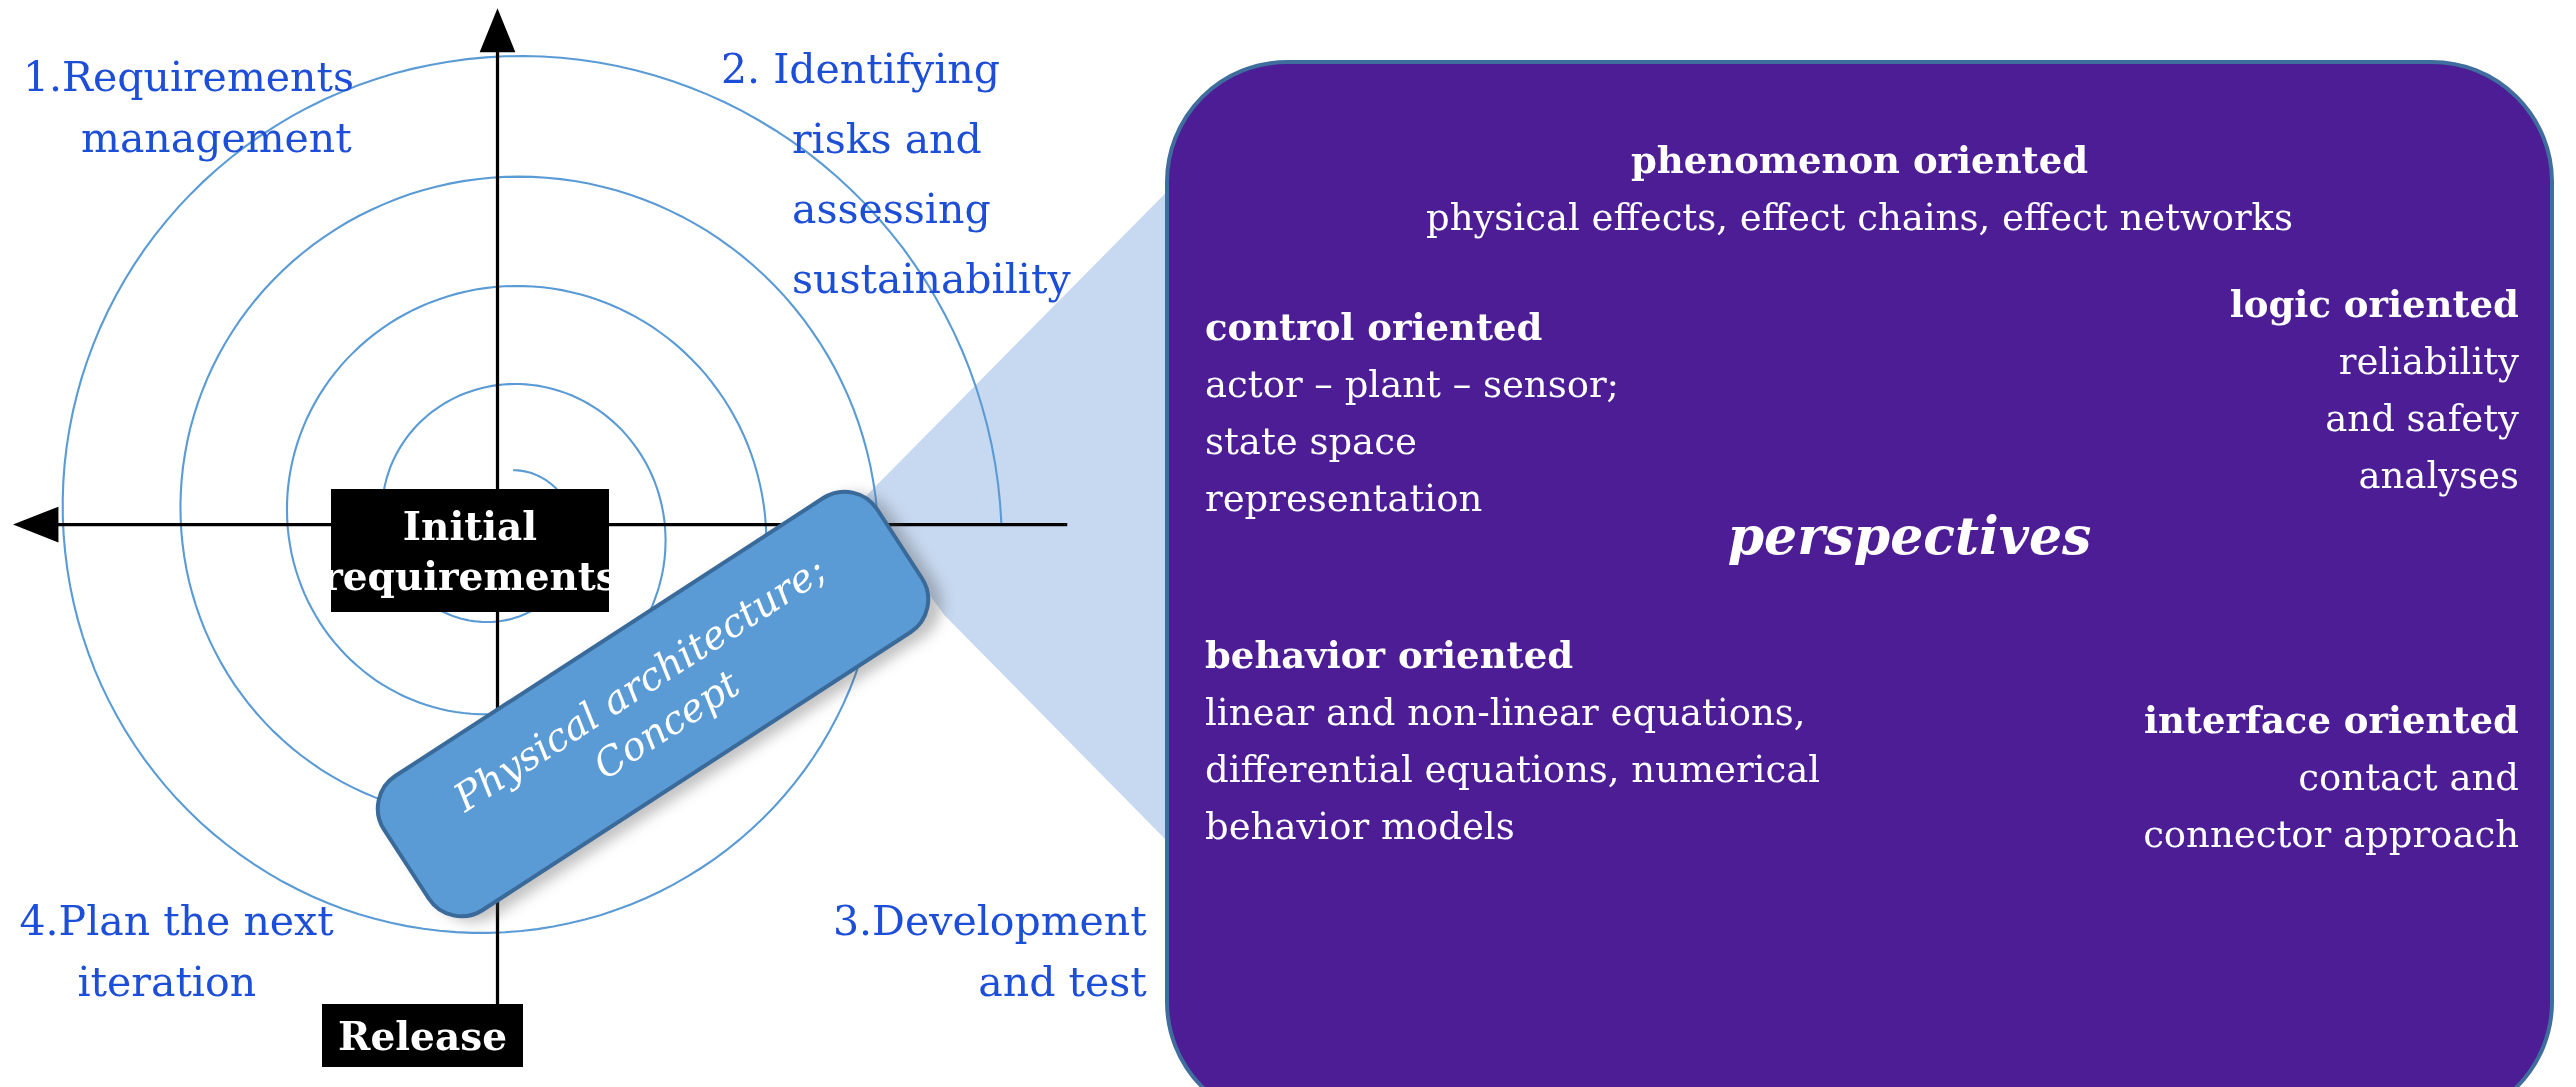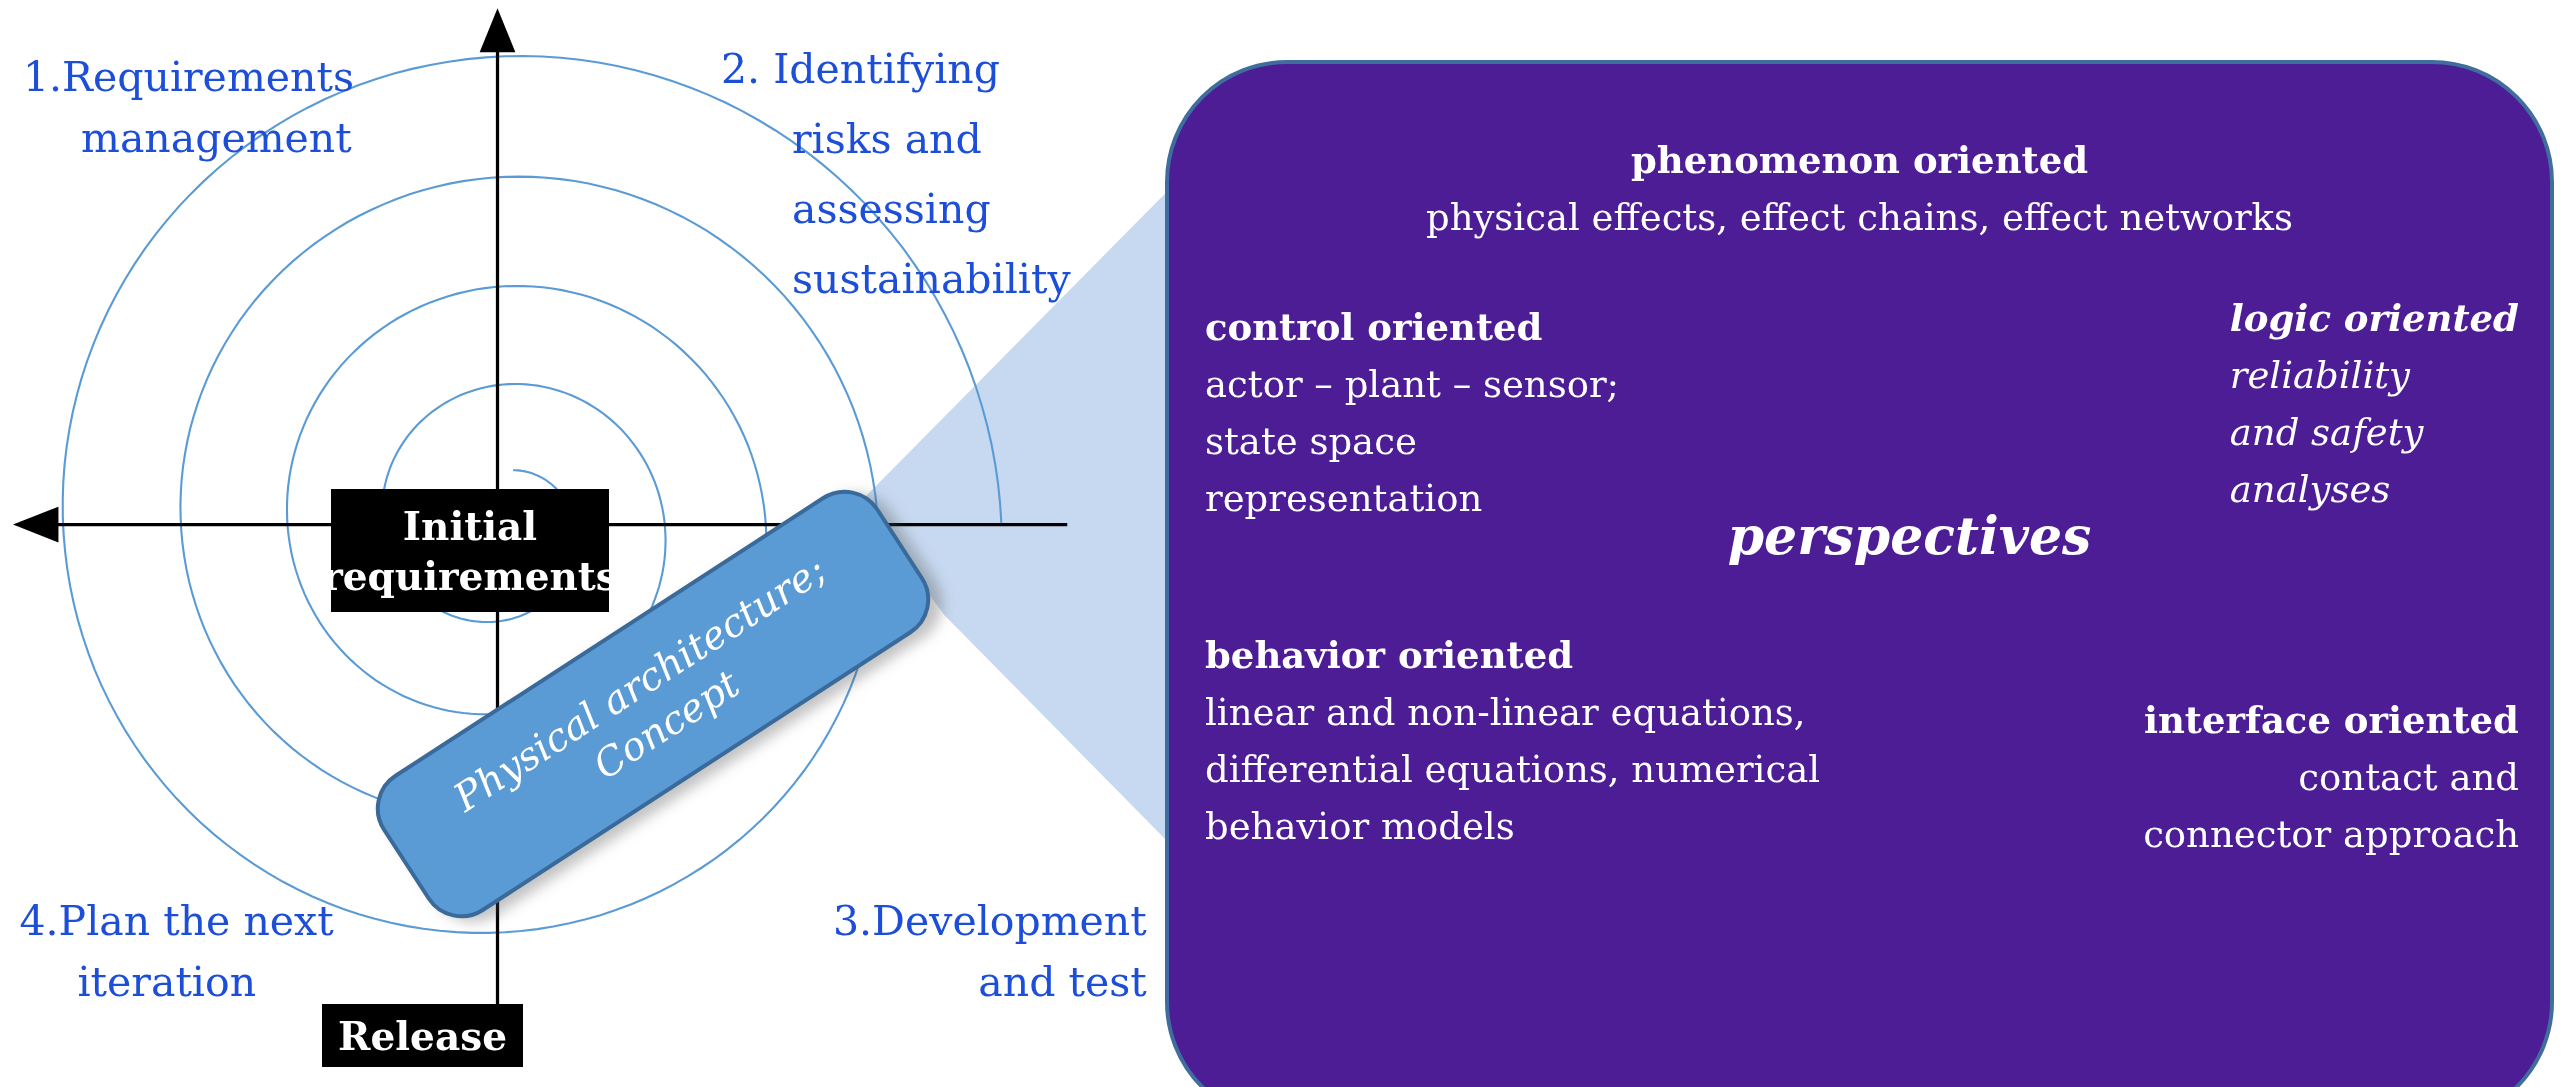--- a/index.html
+++ b/index.html
@@ -37,21 +37,21 @@
   
   #panel{
     left:1165px;top:60px;width:1389px;height:1064px;
     background:#4c1d95;border:4px solid #3f6d9e;border-radius:122px;
     box-sizing:border-box;color:#ffffff;
   }
   .p-block{position:absolute;font-size:37px;line-height:57px;white-space:nowrap;}
   .p-head{font-weight:bold;font-size:37px;}
   .p-center{left:0;right:0;text-align:center;}
   #p-control{left:36px;top:235px;text-align:left;}
-  #p-logic{right:31px;top:226px;font-style:italic;}
+  #p-logic{right:31px;top:212px;text-align:right;}
   #p-behavior{left:36px;top:563px;text-align:left;}
   #p-interface{right:31px;top:628px;text-align:right;margin-left:47px;}
   #p-perspectives{
     left:50%;top:435px;transform:translateX(-50%);margin-left:50px;
     font-style:italic;font-weight:bold;font-size:52px;line-height:73px;
   }
 </style>
 </head>
 <body>
 

